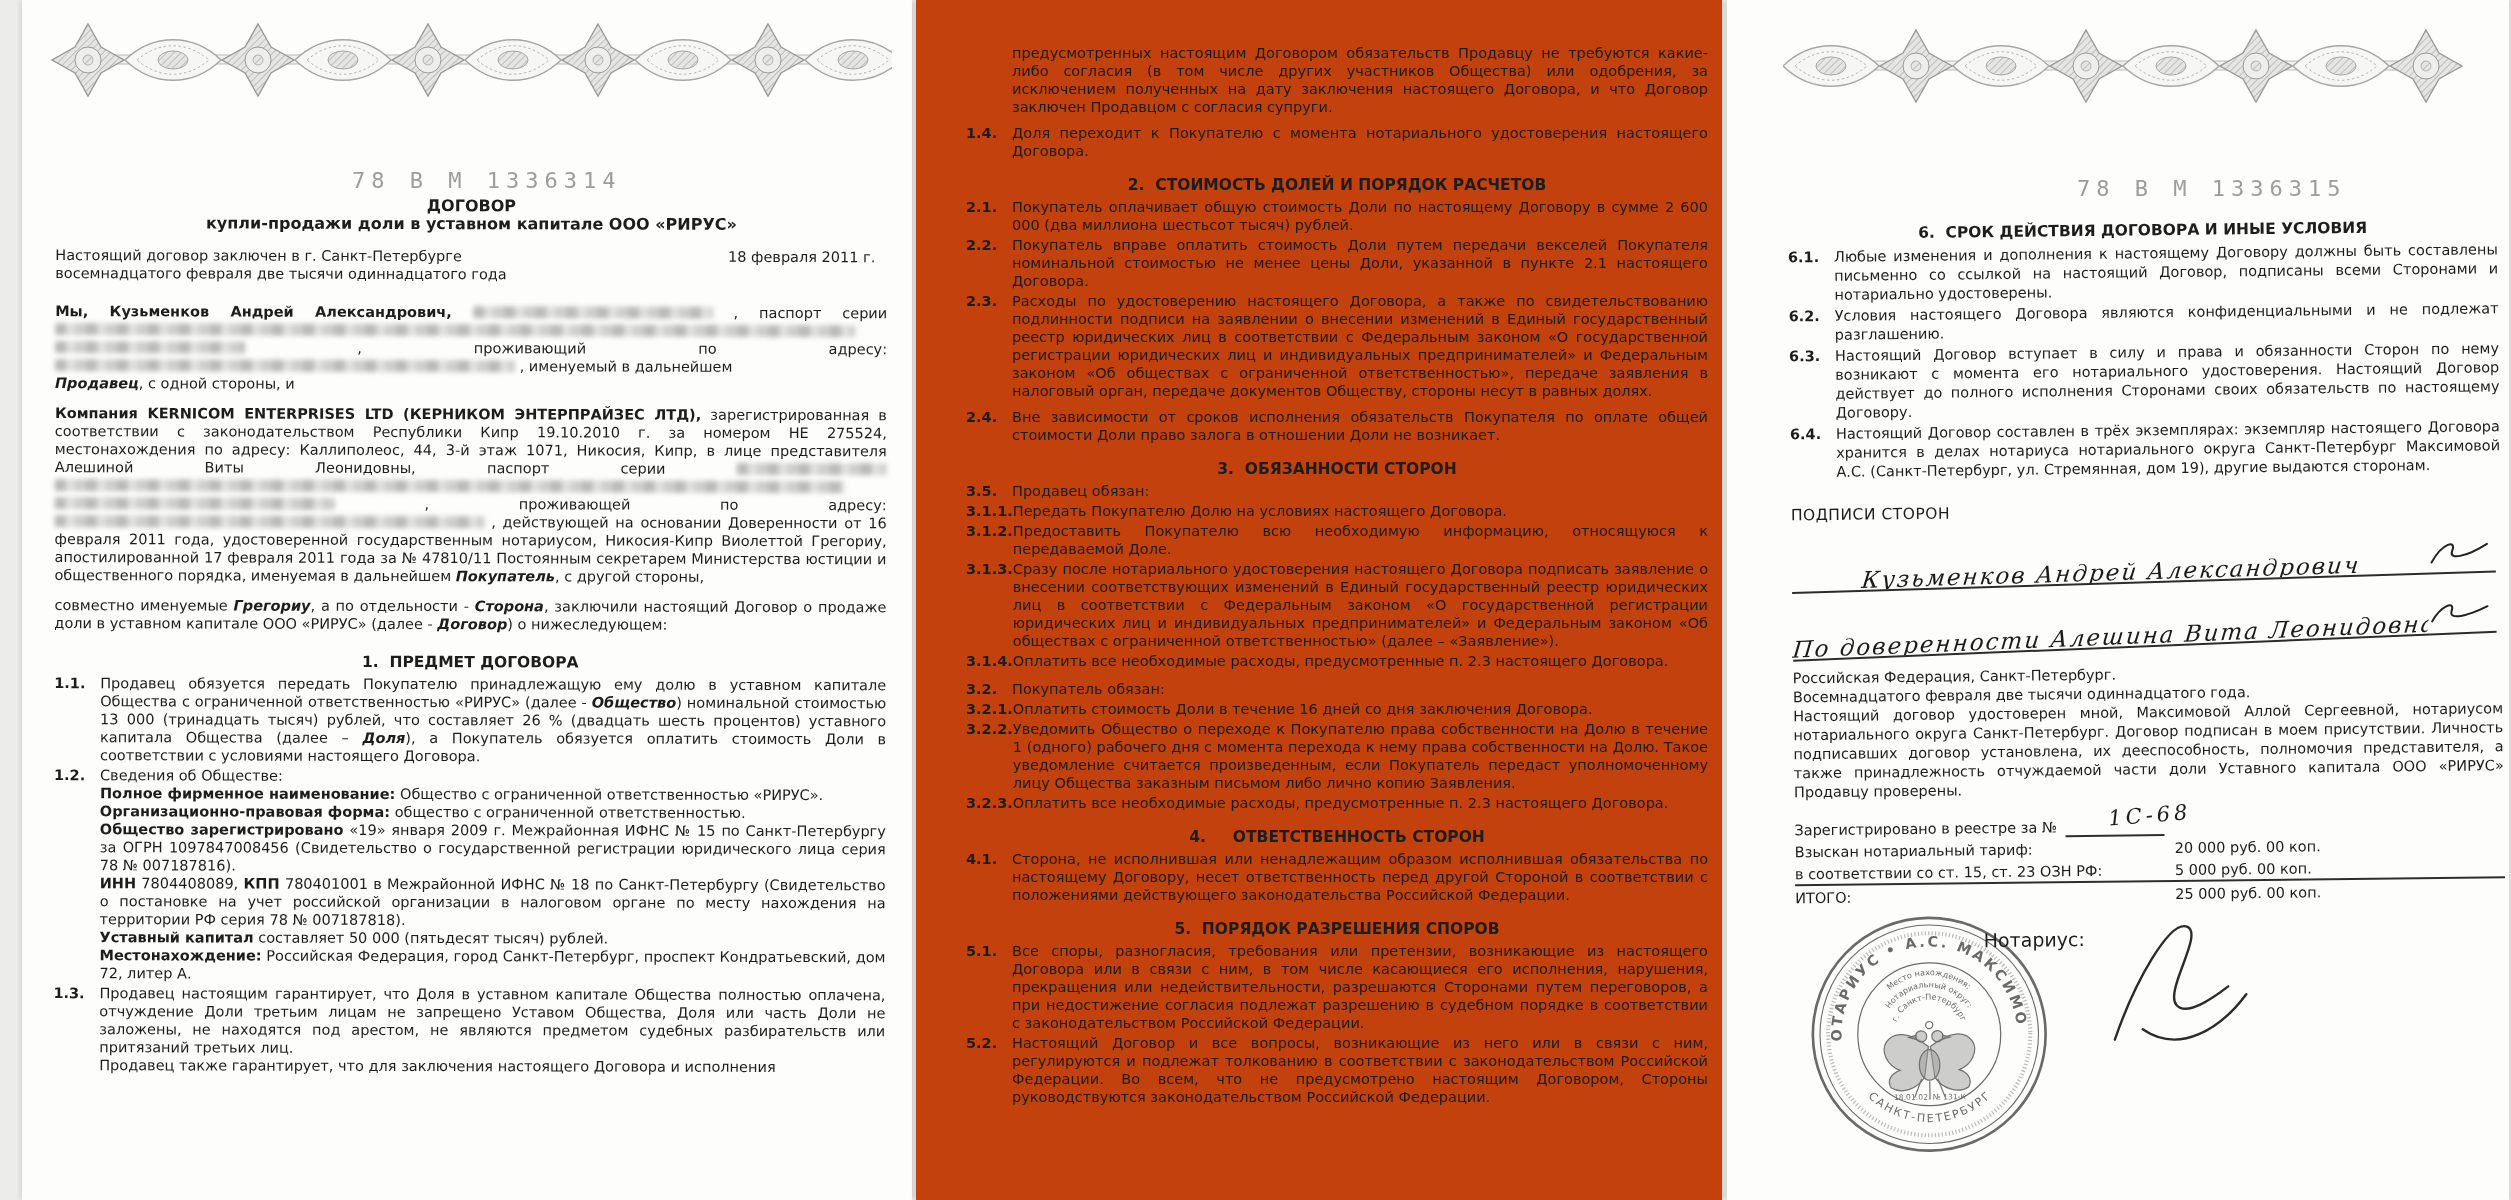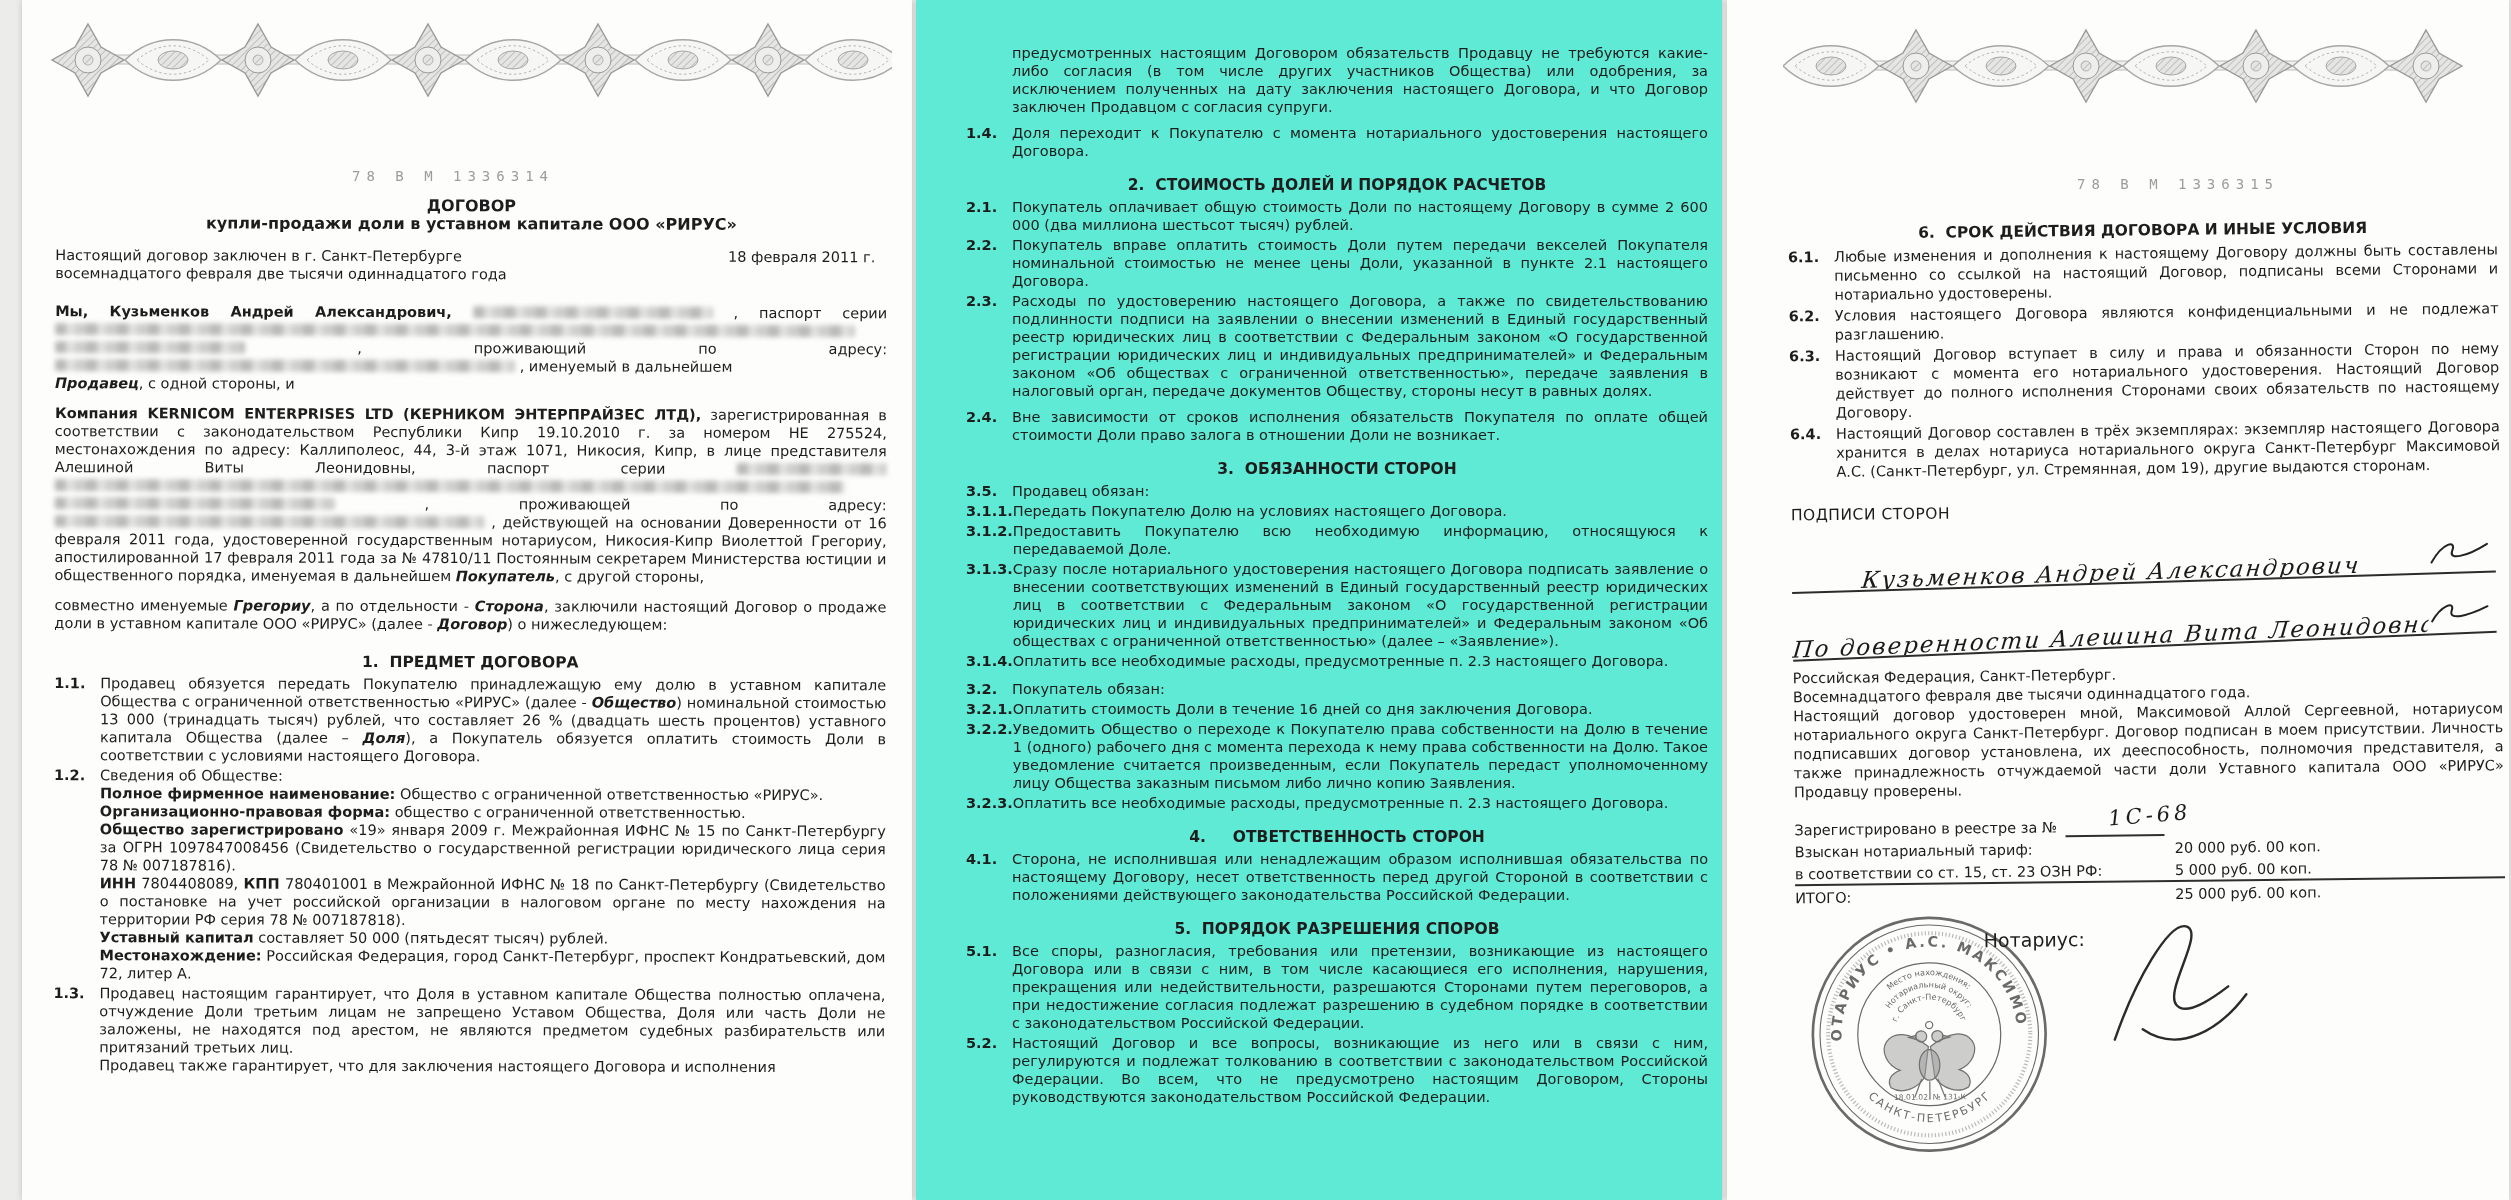--- a/index.html
+++ b/index.html
@@ -1,26 +1,26 @@
 <!DOCTYPE html>
 <html><head>
 <meta charset="utf-8">
 <style>
   html,body{margin:0;padding:0;background:#e9e9e7;}
   .canvas{position:relative;width:2511px;height:1200px;background:#ececea;
     font-family:"DejaVu Sans","Liberation Sans",sans-serif;color:#1d1d1d;overflow:hidden;}
   .page{position:absolute;top:0;height:1200px;background:#fdfdfb;
     box-shadow:0 0 6px rgba(0,0,0,.18);overflow:hidden;}
   .p1{left:22px;width:890px;}
-  .p2{left:916px;width:806px;background:#5eead4;}
+  .p2{left:916px;width:806px;background:#c2410c;}
   .p3{left:1727px;width:782px;}
   .band{position:absolute;left:14px;top:12px;opacity:.9;}
   .p3 .band{left:56px;top:16px;}
   .serial{position:absolute;font-family:"DejaVu Sans Mono","Liberation Mono",monospace;
-    font-size:14px;letter-spacing:6px;color:#9c9c9c;white-space:nowrap;}
+    font-size:22px;letter-spacing:6px;color:#9c9c9c;white-space:nowrap;}
   .p1 .serial{left:330px;top:168px;}
   .p3 .serial{left:350px;top:176px;}
   .content{position:relative;font-size:14.5px;line-height:18px;}
   .p1 .content{padding:196px 24px 0 34px;transform:rotate(.15deg);transform-origin:0 0;}
   .p2 .content{padding:44px 14px 0 50px;}
   .p3 .content{padding:226px 14px 0 58px;line-height:19px;transform:rotate(-.65deg);transform-origin:0 0;}
   .t1,.t2{text-align:center;font-weight:bold;font-size:16px;}
   .t2{margin-bottom:14px;}
   p{margin:0;}
   .j{text-align:justify;}

